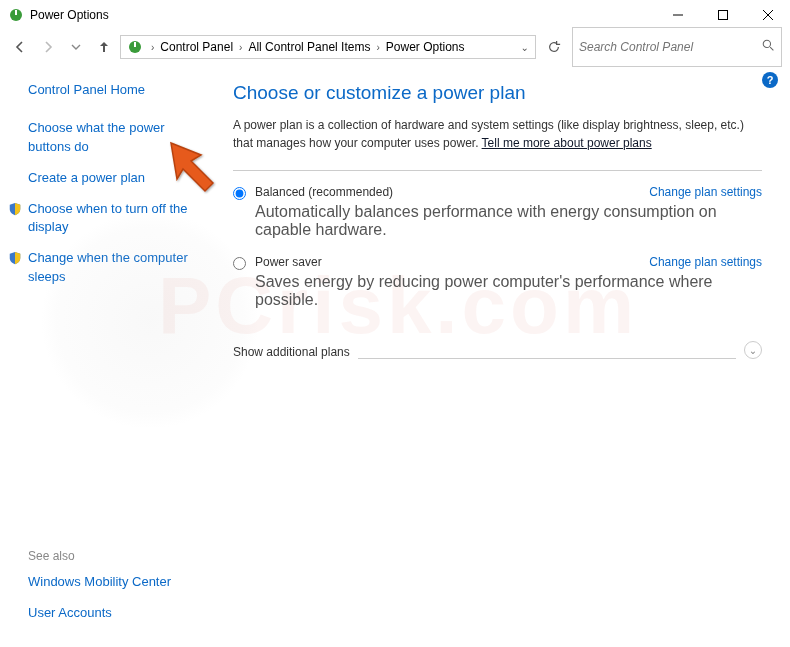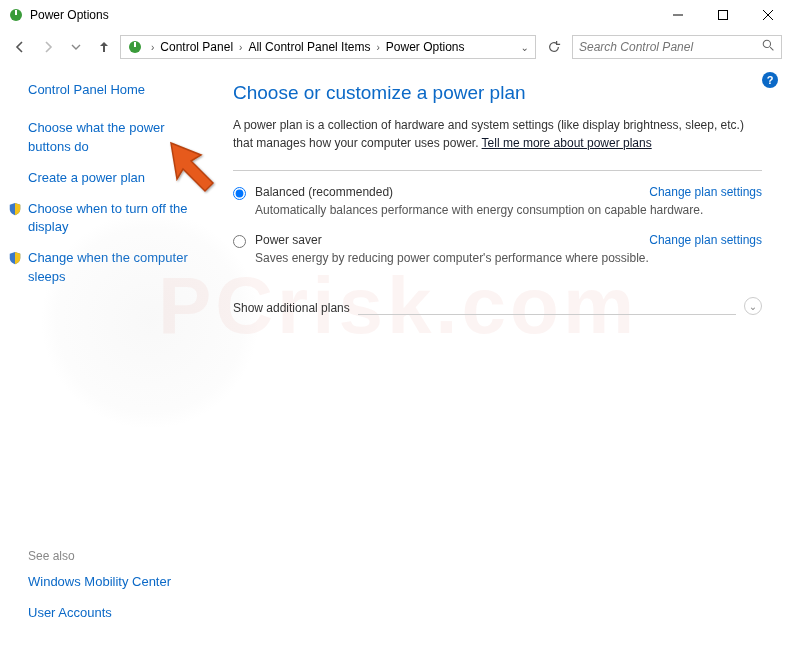--- a/index.html
+++ b/index.html
@@ -57,21 +57,21 @@
   font-size: 12px;
 }
 .bc-icon { width:16px;height:16px;margin:0 4px;display:flex;align-items:center;justify-content:center; }
 .bc-sep { color:#555; margin:0 4px; font-size:10px; }
 .bc-item { color:#000; padding:2px 2px; }
 .bc-dd { margin-left:auto; color:#555; padding:0 4px; font-size:10px;}
 .refresh-btn {
   width:24px;height:24px;display:flex;align-items:center;justify-content:center;color:#555;margin:0 2px;
 }
 .search-box {
-  width: 210px; height: 24px;
+  width: 210px; height: 40px;
   border:1px solid #ccc;
   display:flex; align-items:center;
   padding:0 6px;
   color:#777;
   font-size:12px;
 }
 .search-box input {
   border:none;outline:none;flex:1;font-size:12px;color:#555;font-style:italic;
 }
 .search-box .si { color:#555; }
@@ -119,21 +119,21 @@
   border:none;border-top:1px solid #ccc;padding-top:10px;margin-bottom:20px;
 }
 fieldset.plans legend { font-size:12px;color:#333;padding-right:8px; }
 .plan {
   padding:4px 0 12px 22px;position:relative;
 }
 .plan .rowtop { display:flex;align-items:center;justify-content:flex-end; }
 .plan input[type=radio]{ position:absolute;left:0;top:6px; }
 .plan .pname { font-size:12px;color:#333; }
 .plan .chg { margin-left:auto;color:#0b69c7;font-size:12px; }
-.plan .pdesc { font-size:12px;color:#555;margin-top:4px; }
+.plan .pdesc { font-size:16px;color:#555;margin-top:4px; }
 .showmore {
   display:flex;align-items:flex-end;font-size:12px;color:#333;
 }
 .showmore .line { flex:1;border-top:1px solid #ccc;margin:0 8px; }
 .showmore .expander {
   width:18px;height:18px;border:1px solid #ccc;border-radius:50%;
   display:flex;align-items:center;justify-content:center;font-size:10px;color:#888;
 }
 
 .arrow-anno {

